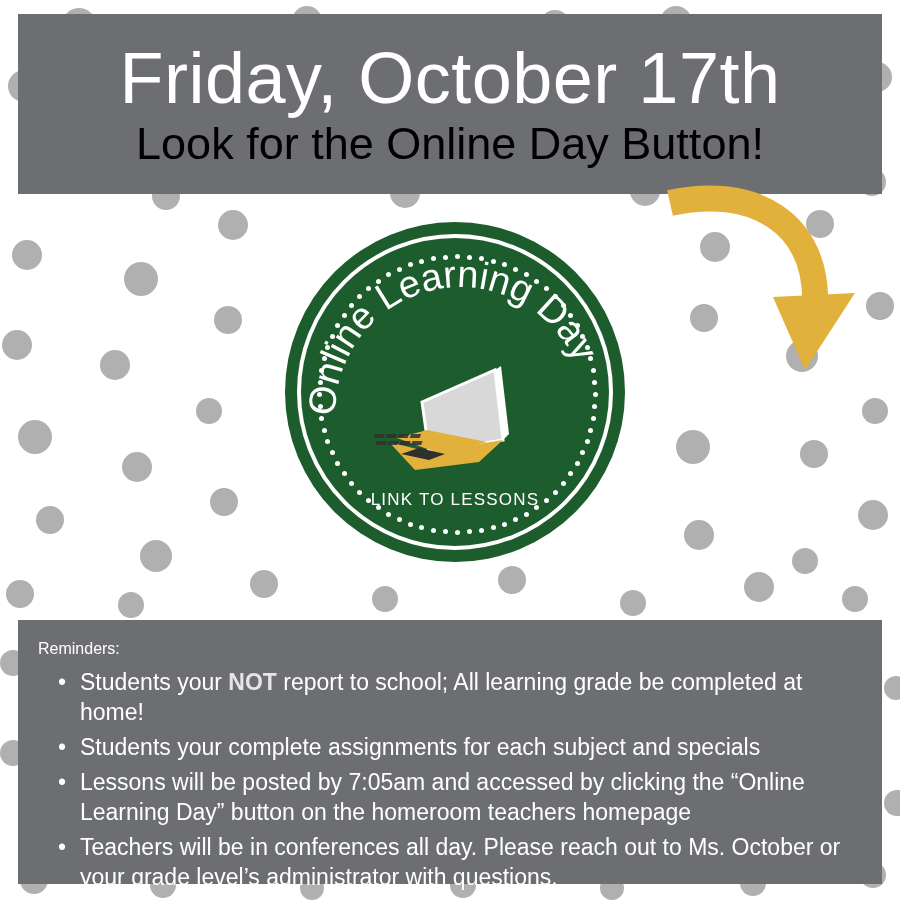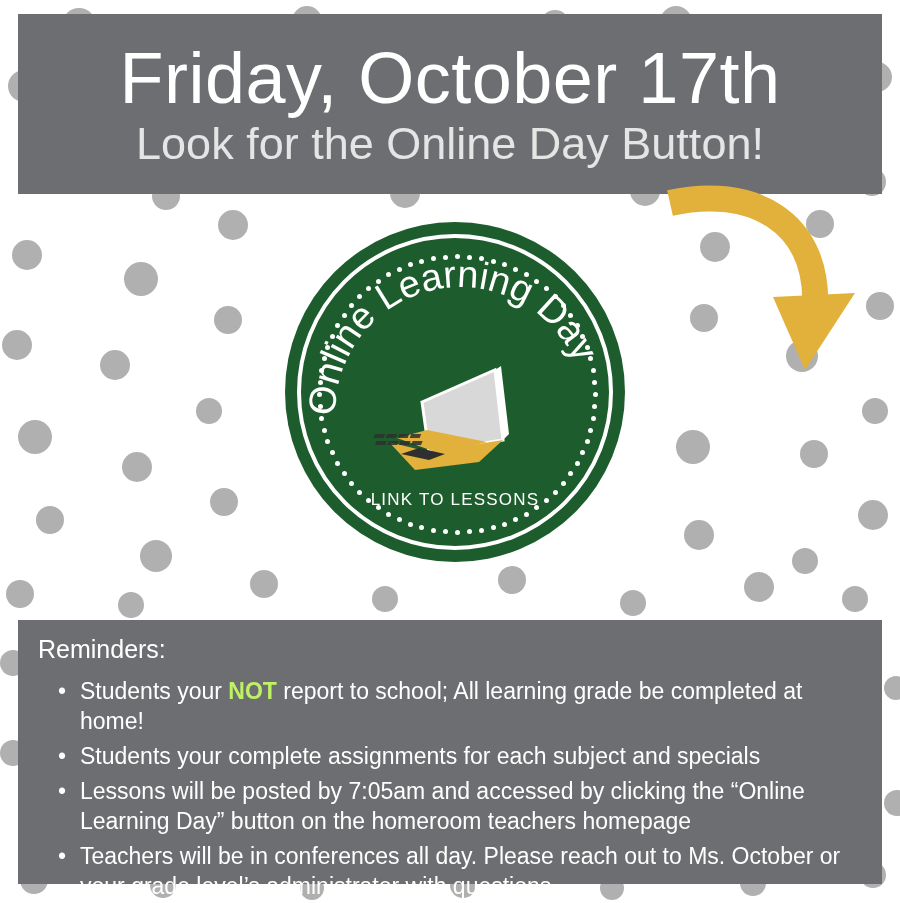--- a/index.html
+++ b/index.html
@@ -49,21 +49,21 @@
   }
   .header-title {
     color: #ffffff;
     font-size: 72px;
     line-height: 78px;
     font-weight: normal;
     letter-spacing: 0.5px;
     white-space: nowrap;
   }
   .header-subtitle {
-    color: #e5e5e5;
+    color: #000000;
     font-size: 45px;
     line-height: 50px;
     font-weight: normal;
     white-space: nowrap;
     margin-top: 2px;
   }
 
   
   .badge-wrap {
     position: absolute;
@@ -152,23 +152,23 @@
     top: 620px;
     width: 864px;
     height: 264px;
     background: #6d6e71;
     z-index: 3;
     color: #ffffff;
     padding: 14px 18px 0 18px;
     box-sizing: border-box;
   }
   .reminders-title {
-    font-size: 25px;
+    font-size: 16px;
     line-height: 30px;
-    margin: 0 0 12px 2px;
+    margin: 0 0 3px 2px;
   }
   .reminders ul {
     margin: 0;
     padding: 0 0 0 40px;
     list-style: none;
   }
   .reminders li {
     position: relative;
     font-size: 23px;
     line-height: 30px;
@@ -177,21 +177,21 @@
   }
   .reminders li::before {
     content: "•";
     position: absolute;
     left: -18px;
     top: 0;
     font-size: 23px;
     color: #ffffff;
   }
   .hl-not {
-    color: #bef264;
+    color: #e5e5e5;
     font-weight: bold;
   }
 </style>
 </head>
 <body>
 
 <div class="poster">
 
   <div class="dots">
       <div class="dot" style="left: 62px; top: 8px; width: 34px; height: 34px; background: rgb(176, 176, 176);"></div>

